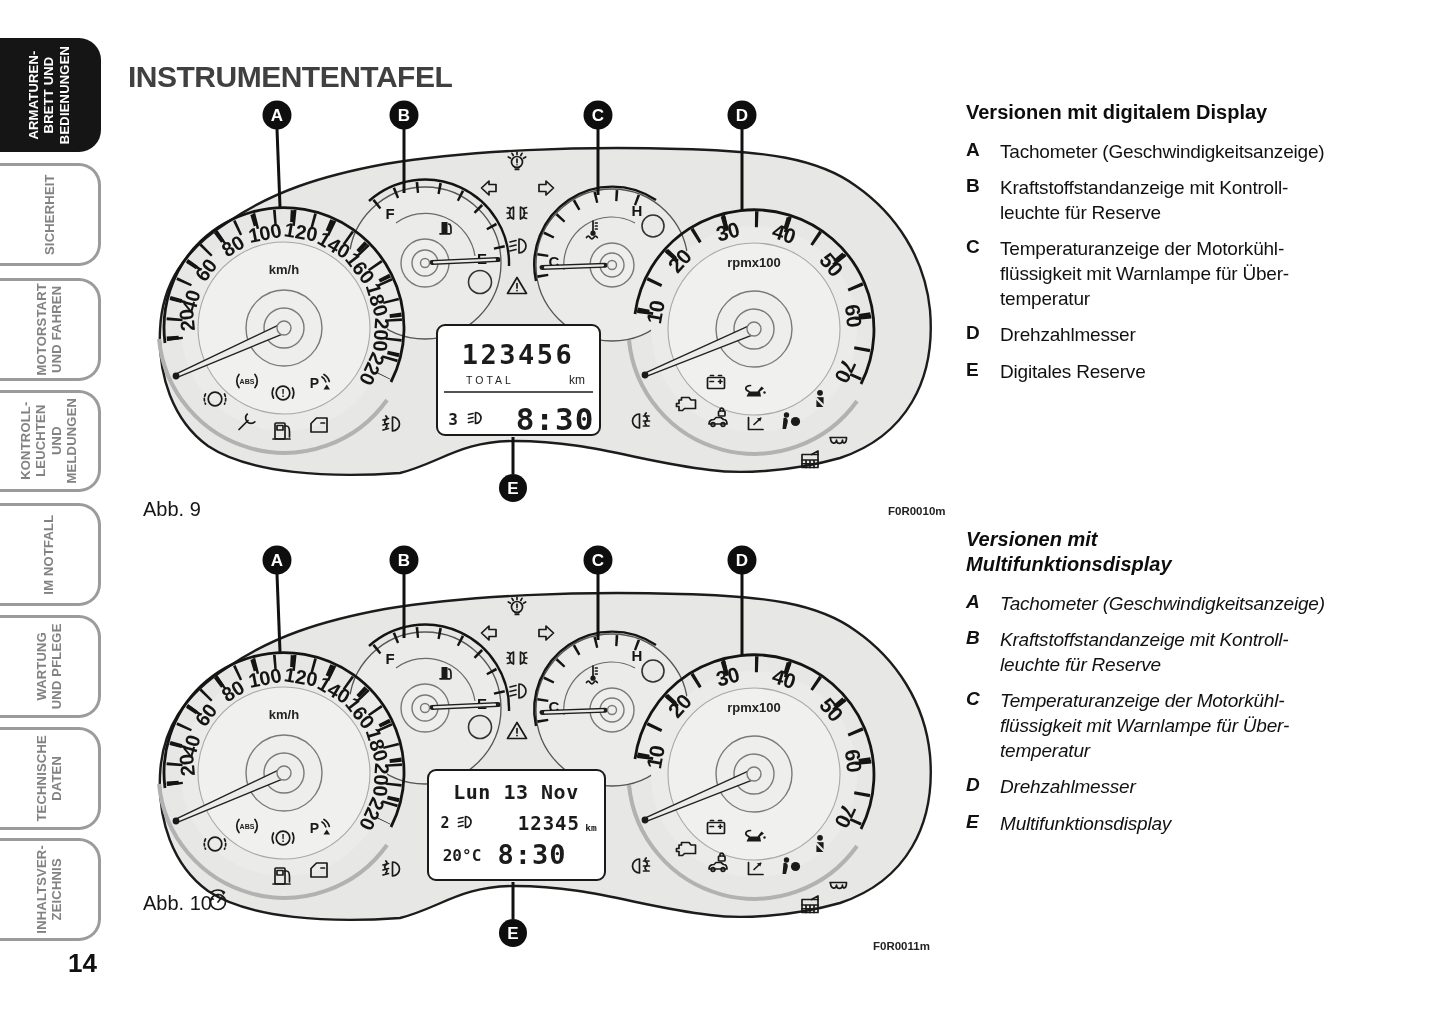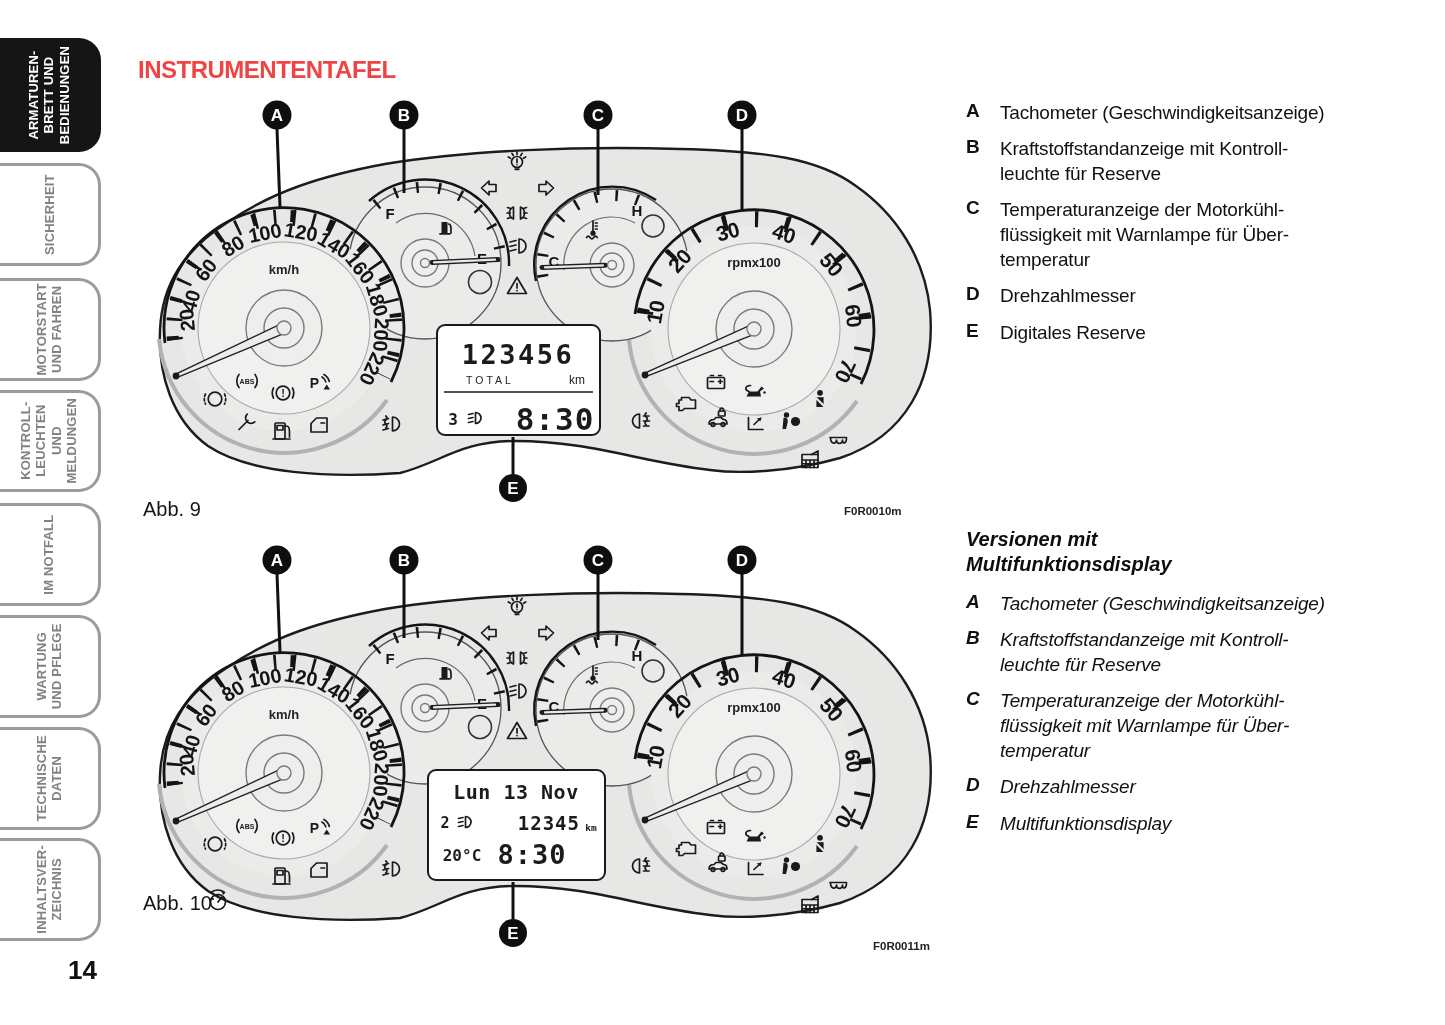--- a/index.html
+++ b/index.html
@@ -5,23 +5,23 @@
   html,body{margin:0;padding:0;background:#fff;}
   .page{position:relative;width:1445px;height:1025px;background:#fff;overflow:hidden;
         font-family:"Liberation Sans",sans-serif;color:#111;}
   
   .tab{position:absolute;left:0;width:101px;background:#fff;border:3px solid #9b9b9b;border-left:none;
        border-radius:0 22px 22px 0;display:flex;align-items:center;justify-content:center;box-sizing:border-box;}
   .tab--active{background:#151515;border-color:#151515;}
   .tab-label{transform:rotate(-90deg);white-space:pre-line;text-align:center;font-weight:700;
              font-size:13px;line-height:1.18;color:#828282;letter-spacing:.2px;width:max-content;}
   .tab--active .tab-label{color:#fff;}
-  .page-num{position:absolute;left:68px;top:948px;font-size:26px;font-weight:700;color:#111;margin-top:7px;}
+  .page-num{position:absolute;left:68px;top:948px;font-size:26px;font-weight:700;color:#111;}
   
-  .title{position:absolute;left:138px;top:40px;font-size:24px;font-weight:700;letter-spacing:-.5px;color:#ef4444;}
+  .title{position:absolute;left:128px;top:40px;font-size:30px;font-weight:700;letter-spacing:-.5px;color:#404040;}
   .fig-caption{position:absolute;font-size:20px;color:#161616;}
   .fig-code{position:absolute;font-size:11.5px;font-weight:700;color:#222;}
   
   .rcol{position:absolute;left:966px;width:392px;}
   .rcol h2{font-size:20px;font-weight:700;margin:0 0 14px 0;line-height:1.25;white-space:pre-line;color:#0d0d0d;}
   .sec-item{display:grid;grid-template-columns:34px 1fr;margin-bottom:11px;}
   .sec-item .key{font-weight:700;font-size:19px;}
   .sec-item .txt{font-size:19px;line-height:1.32;letter-spacing:-.2px;white-space:pre-line;}
   
   .cluster{position:absolute;left:150px;width:790px;height:430px;}
@@ -386,40 +386,41 @@
       <text class="seg" font-size="27" letter-spacing="2.5" text-anchor="middle" x="368" y="264">123456</text>
       <text class="lcdlab" font-size="10.5" letter-spacing="3" text-anchor="middle" x="340" y="284">TOTAL</text>
       <text class="lcdlab" font-size="12" text-anchor="middle" x="427" y="284">km</text>
       <path d="M294,292 H443" stroke="#1a1a1a" stroke-width="1.5"></path>
       <text class="seg" font-size="16" text-anchor="middle" x="303" y="325">3</text>
       <use href="#i-hl" xlink:href="#i-hl" transform="translate(325,318)"></use>
       <text class="seg" font-size="31" letter-spacing="1" text-anchor="middle" x="405" y="330">8:30</text>
     </g>
   </svg>
   <div class="fig-caption" style="left:143px;top:498px;">Abb. 9</div>
-  <div class="fig-code" style="left:844px;top:505px;text-align:right;">F0R0010m</div>
+  <div class="fig-code" style="left:888px;top:505px;text-align:right;">F0R0010m</div>
 
   <svg class="cluster" style="top:545px;" viewBox="0 0 790 430">
     <use href="#cluster-base" xlink:href="#cluster-base"></use>
     <use href="#i-cruise" xlink:href="#i-cruise" transform="translate(68,357)"></use>
     <g>
       <rect class="disp" x="278" y="225" width="177" height="110" rx="8"></rect>
       <text class="seg" font-size="20" letter-spacing="0.5" text-anchor="middle" x="366" y="254">Lun 13 Nov</text>
       <text class="seg" font-size="15" text-anchor="middle" x="295" y="283">2</text>
       <use href="#i-hl" xlink:href="#i-hl" transform="translate(315,277)"></use>
       <text class="seg" font-size="19" letter-spacing="1" text-anchor="end" x="430" y="285">12345</text>
       <text class="seg" font-size="9.5" text-anchor="middle" x="441" y="286">km</text>
       <text class="seg" font-size="16" text-anchor="middle" x="312" y="316">20°C</text>
       <text class="seg" font-size="27" letter-spacing="1" text-anchor="middle" x="382" y="319">8:30</text>
     </g>
   </svg>
   <div class="fig-caption" style="left:143px;top:892px;">Abb. 10</div>
   <div class="fig-code" style="left:858px;top:940px;margin-left:15px;">F0R0011m</div>
 
   <section class="rcol" style="top:100px;">
+    <h2>Versionen mit digitalem Display</h2>
     <div class="sec-item">
         <span class="key">A</span>
         <span class="txt">Tachometer (Geschwindigkeitsanzeige)</span>
       </div>
     <div class="sec-item">
         <span class="key">B</span>
         <span class="txt">Kraftstoffstandanzeige mit Kontroll-
 leuchte für Reserve</span>
       </div>
     <div class="sec-item">

